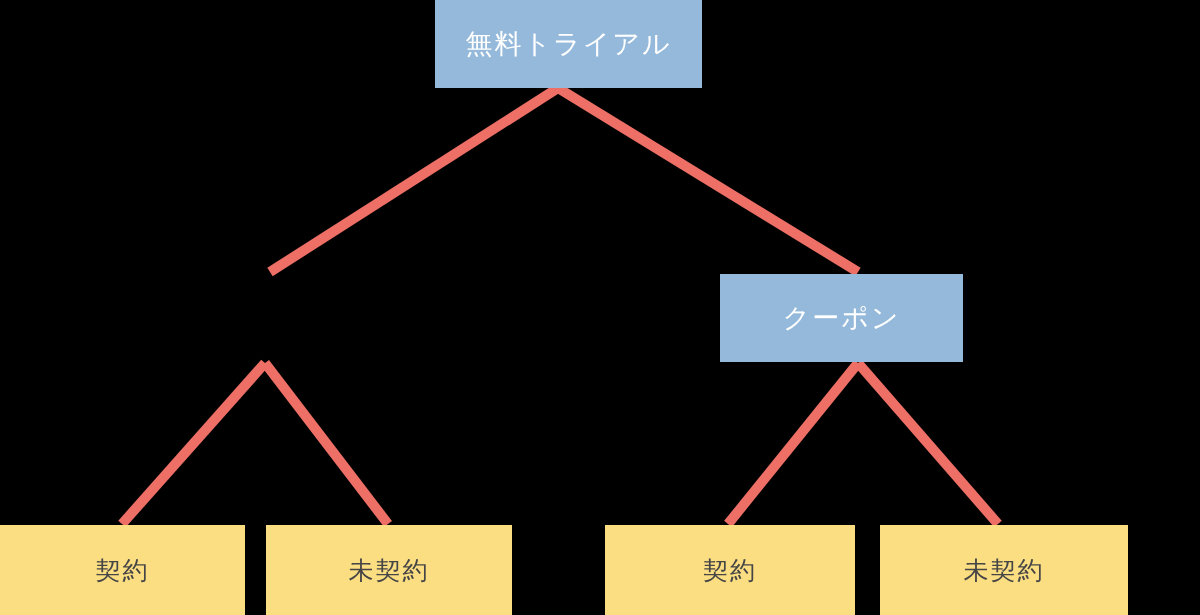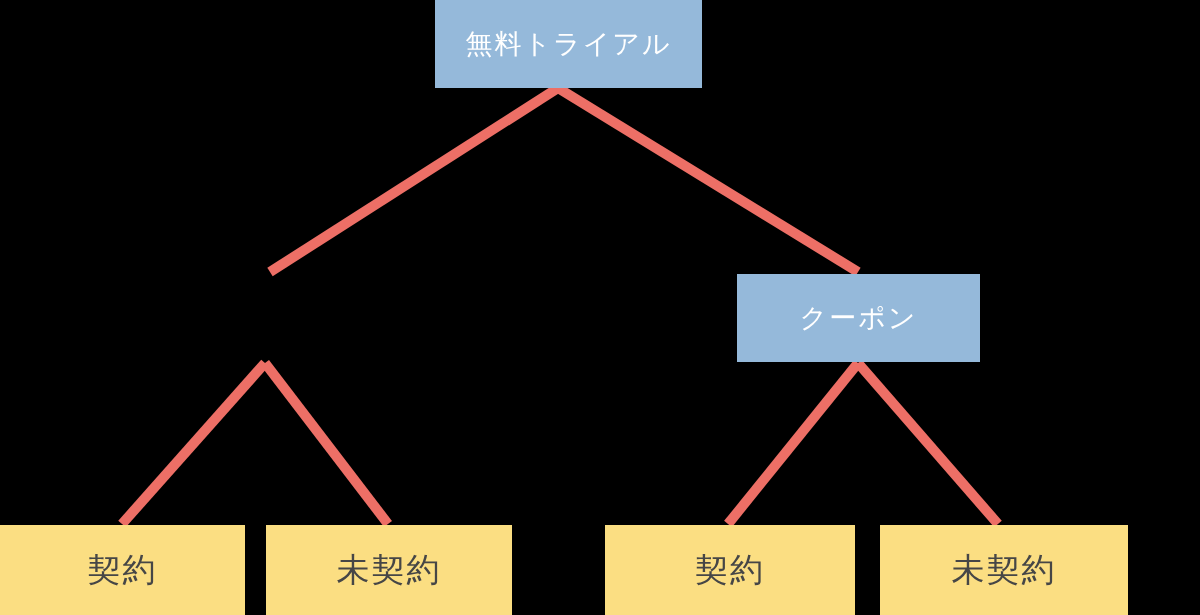--- a/index.html
+++ b/index.html
@@ -39,33 +39,33 @@
   .node-branch {
     background: #95b9da;
     color: #ffffff;
     font-size: 27px;
     letter-spacing: 2px;
     font-weight: 400;
   }
   .node-leaf {
     background: #fbde82;
     color: #464646;
-    font-size: 33px;
+    font-size: 25px;
     letter-spacing: 2px;
     font-weight: 400;
   }
   .node-label {
     display: block;
     white-space: nowrap;
   }
 
   
   #node-root        { left: 435px; top: 0px;   width: 267px; height: 88px; }
   #node-seminar     { left: 143px; top: 274px; width: 246px; height: 88px; }
-  #node-coupon      { left: 737px; top: 274px; width: 243px; height: 88px; }
+  #node-coupon      { left: 720px; top: 274px; width: 243px; height: 88px; }
   #node-leaf-1      { left: 0px;   top: 525px; width: 245px; height: 90px; }
   #node-leaf-2      { left: 266px; top: 525px; width: 246px; height: 90px; }
   #node-leaf-3      { left: 605px; top: 525px; width: 250px; height: 90px; }
   #node-leaf-4      { left: 880px; top: 525px; width: 248px; height: 90px; }
 </style>
 </head>
 <body>
 
 <div id="diagram-canvas" style="width: 1200px; height: 615px; background: rgb(0, 0, 0);">
 

